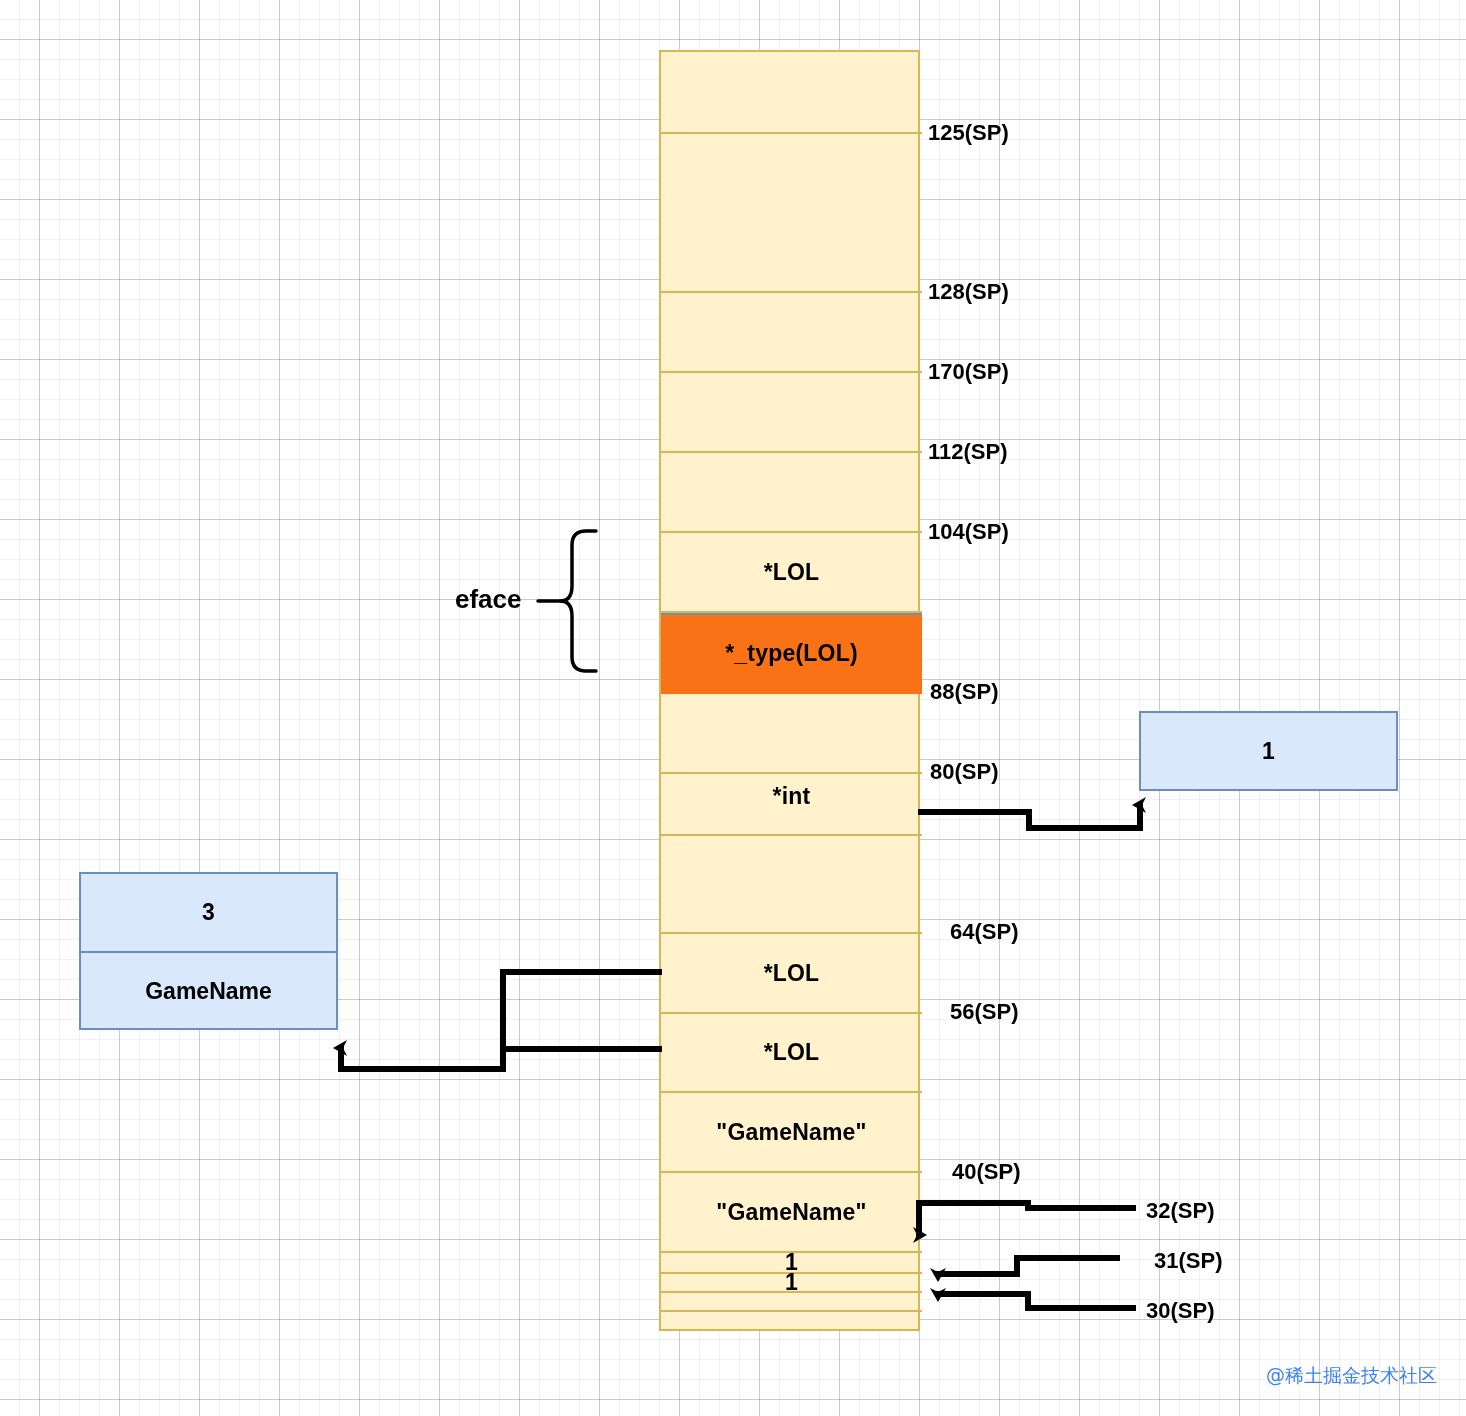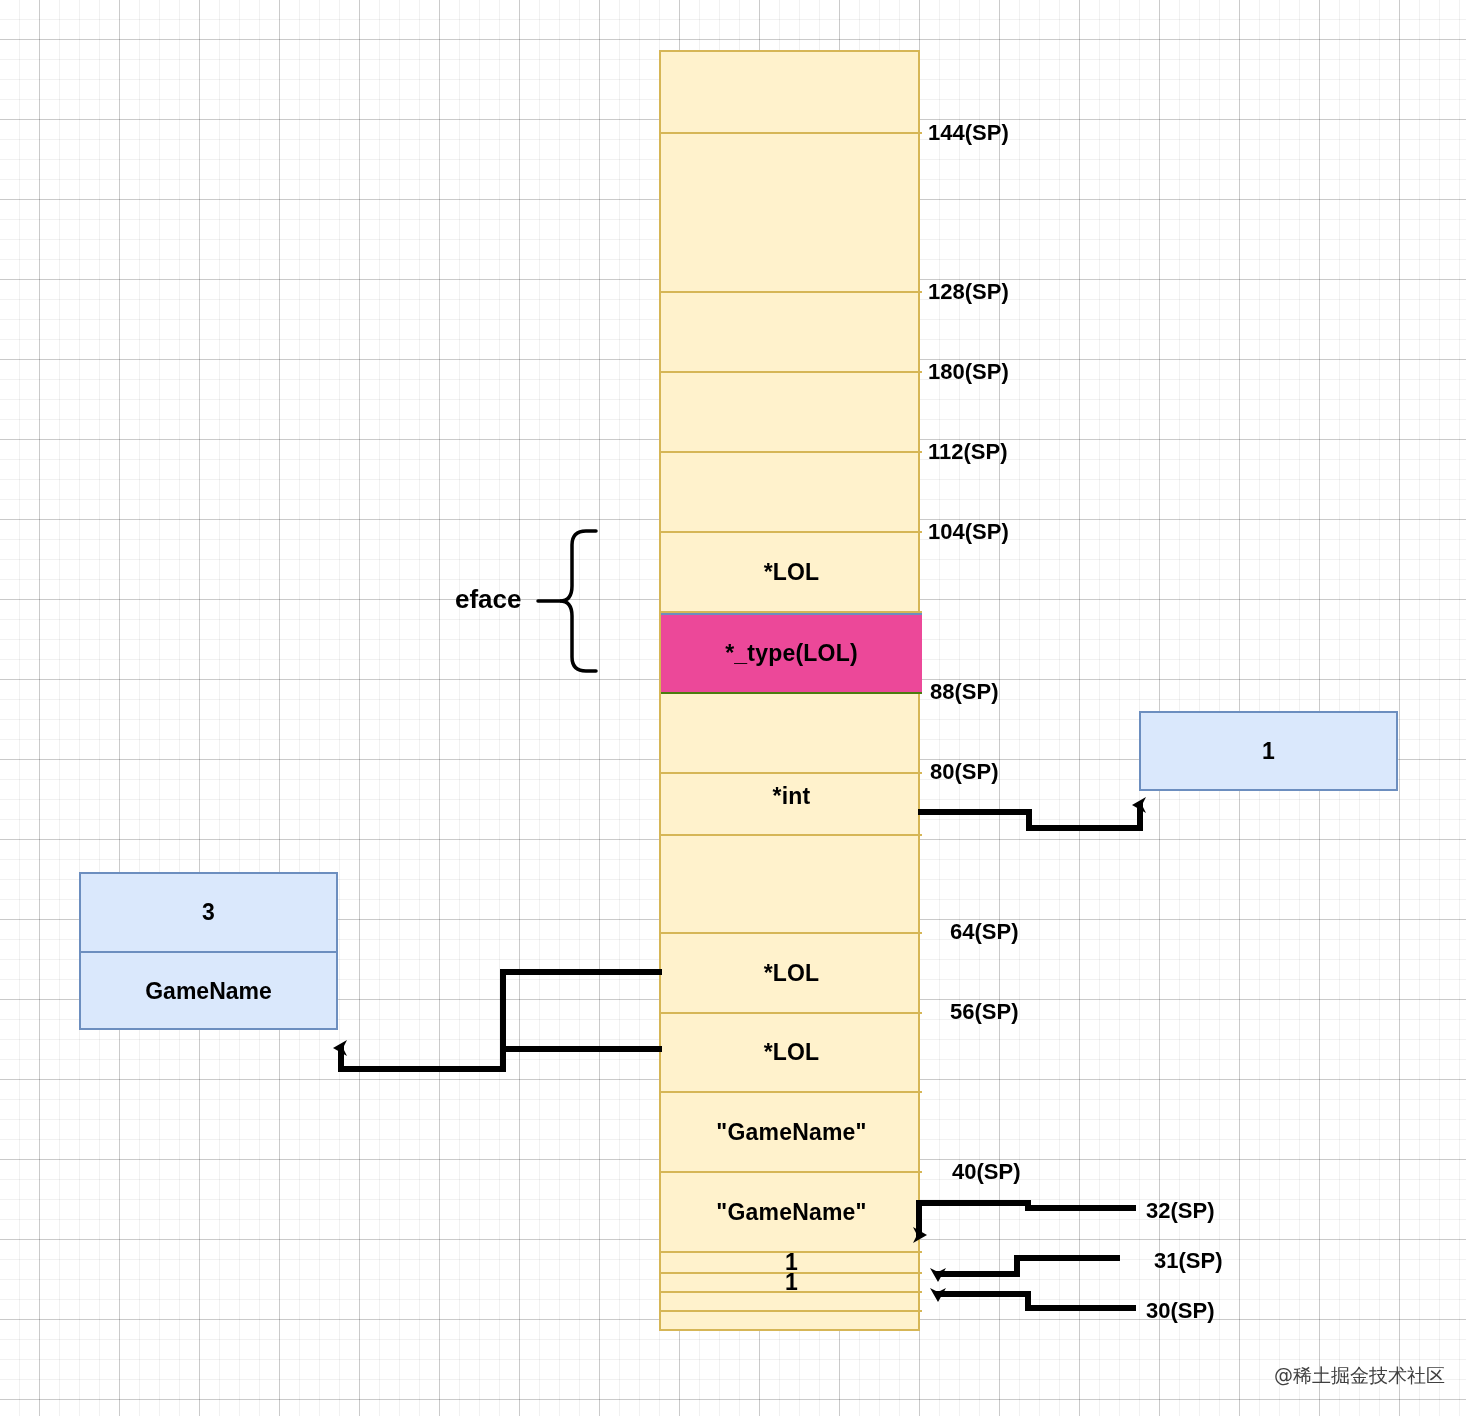--- a/index.html
+++ b/index.html
@@ -27,23 +27,23 @@
   }
   .srow{
     position:absolute;left:0;width:261px;box-sizing:border-box;
     border-bottom:2px solid #d6b656;
     display:flex;align-items:center;justify-content:center;
     font-size:23px;font-weight:bold;color:#000;
     letter-spacing:0.2px;
   }
   .srow.last{border-bottom:none;}
   .srow.blue{
-    background:#ec4899;
+    background:#f97316;
     border-top:2px solid #6c8ebf;
-    border-bottom:2px solid #4d7c0f;
+    border-bottom:2px solid #f97316;
   }
 
   
   .offlabel{
     position:absolute;font-size:22px;font-weight:bold;color:#000;
     white-space:nowrap;
   }
 
   
   .eface-label{
@@ -58,22 +58,22 @@
   }
   .bluecell{
     box-sizing:border-box;width:100%;
     display:flex;align-items:center;justify-content:center;
     font-size:23px;font-weight:bold;color:#000;
   }
   .bluecell.divider{border-bottom:2px solid #6c8ebf;}
 
   
   .watermark{
-    position:absolute;right:21px;bottom:27px;
-    font-size:19px;color:#404040;white-space:nowrap;
+    position:absolute;right:29px;bottom:27px;
+    font-size:19px;color:#3b82f6;white-space:nowrap;
     font-family:"DejaVu Sans", sans-serif;
   }
 </style>
 </head>
 <body>
 
 <div class="canvas">
 
   <div class="stack">
     <div class="srow" style="top:0px;height:82px;"></div>
@@ -89,23 +89,23 @@
     <div class="srow" style="top:882px;height:80px;">*LOL</div>
     <div class="srow" style="top:962px;height:79px;">*LOL</div>
     <div class="srow" style="top:1041px;height:80px;">"GameName"</div>
     <div class="srow" style="top:1121px;height:80px;">"GameName"</div>
     <div class="srow" style="top:1201px;height:21px;">1</div>
     <div class="srow" style="top:1222px;height:19px;">1</div>
     <div class="srow" style="top:1241px;height:19px;"></div>
     <div class="srow last" style="top:1260px;height:21px;"></div>
   </div>
 
-  <div class="offlabel" style="left:928px;top:120px;">144(SP)</div>
+  <div class="offlabel" style="left:928px;top:120px;">125(SP)</div>
   <div class="offlabel" style="left:928px;top:279px;">128(SP)</div>
-  <div class="offlabel" style="left:928px;top:359px;">180(SP)</div>
+  <div class="offlabel" style="left:928px;top:359px;">170(SP)</div>
   <div class="offlabel" style="left:928px;top:439px;">112(SP)</div>
   <div class="offlabel" style="left:928px;top:519px;">104(SP)</div>
   <div class="offlabel" style="left:930px;top:679px;">88(SP)</div>
   <div class="offlabel" style="left:930px;top:759px;">80(SP)</div>
   <div class="offlabel" style="left:950px;top:919px;">64(SP)</div>
   <div class="offlabel" style="left:950px;top:999px;text-align:center;">56(SP)</div>
   <div class="offlabel" style="left:952px;top:1159px;">40(SP)</div>
   <div class="offlabel" style="left:1146px;top:1198px;">32(SP)</div>
   <div class="offlabel" style="left:1154px;top:1248px;">31(SP)</div>
   <div class="offlabel" style="left:1146px;top:1298px;">30(SP)</div>

